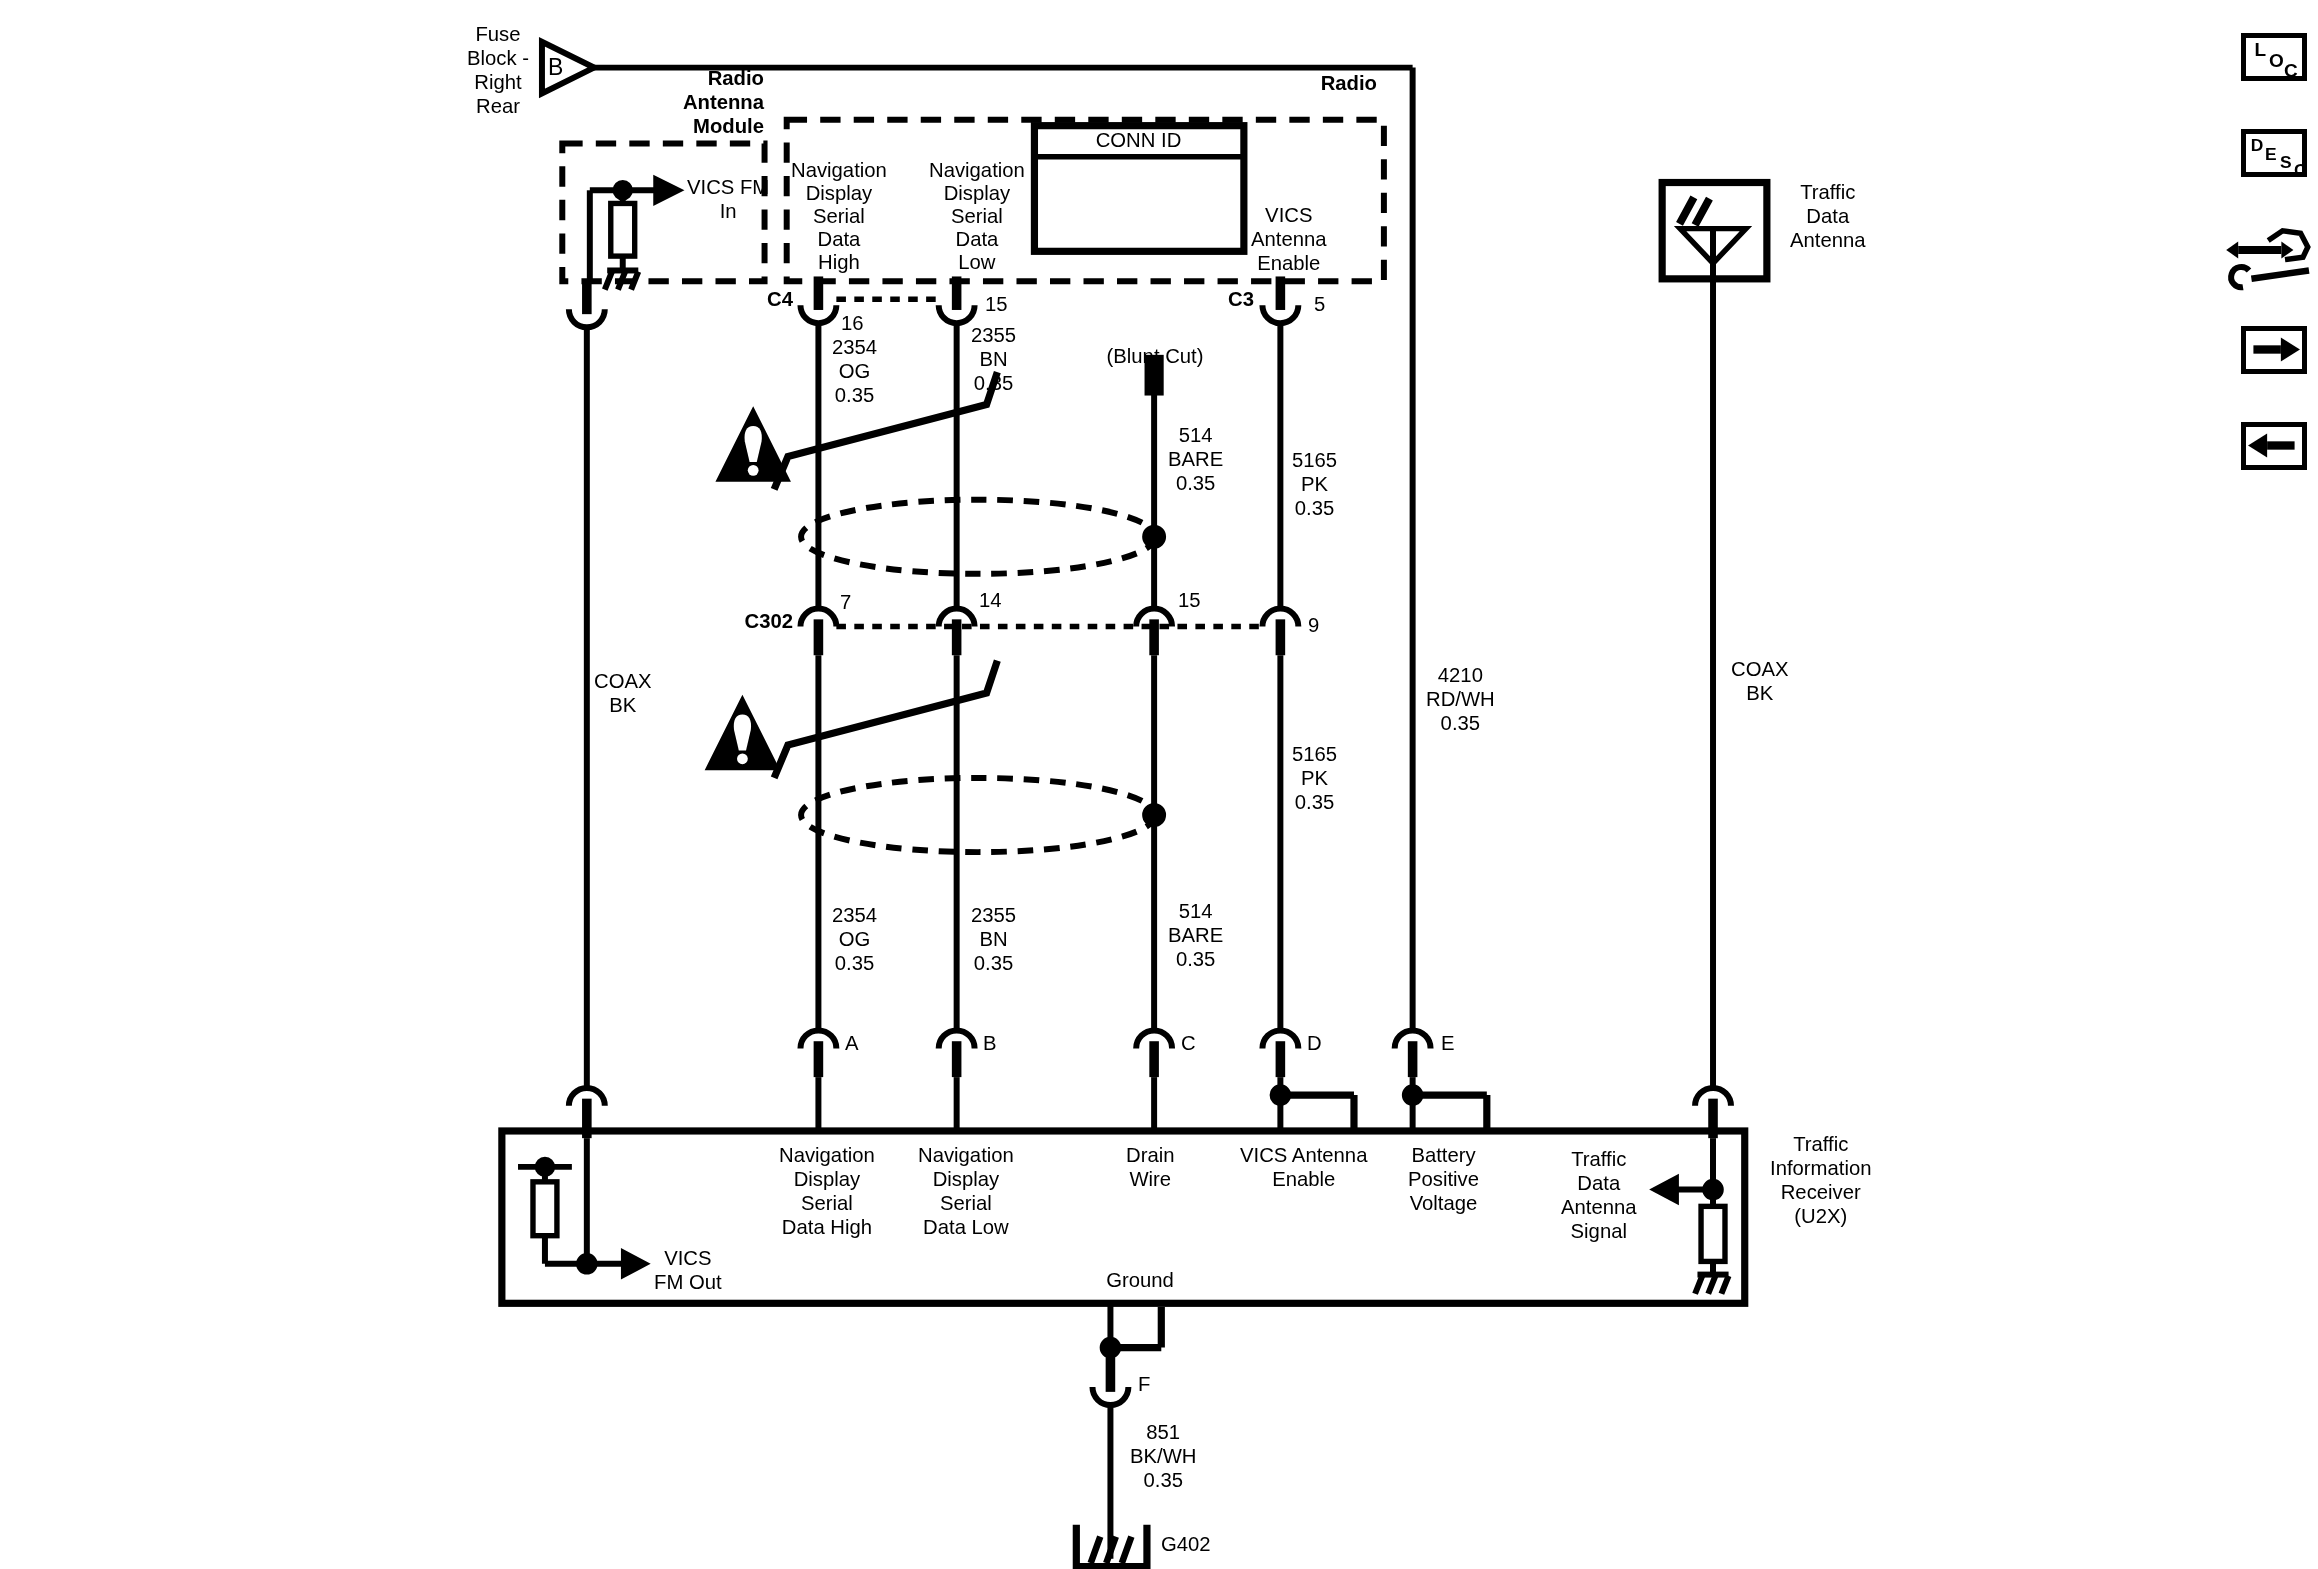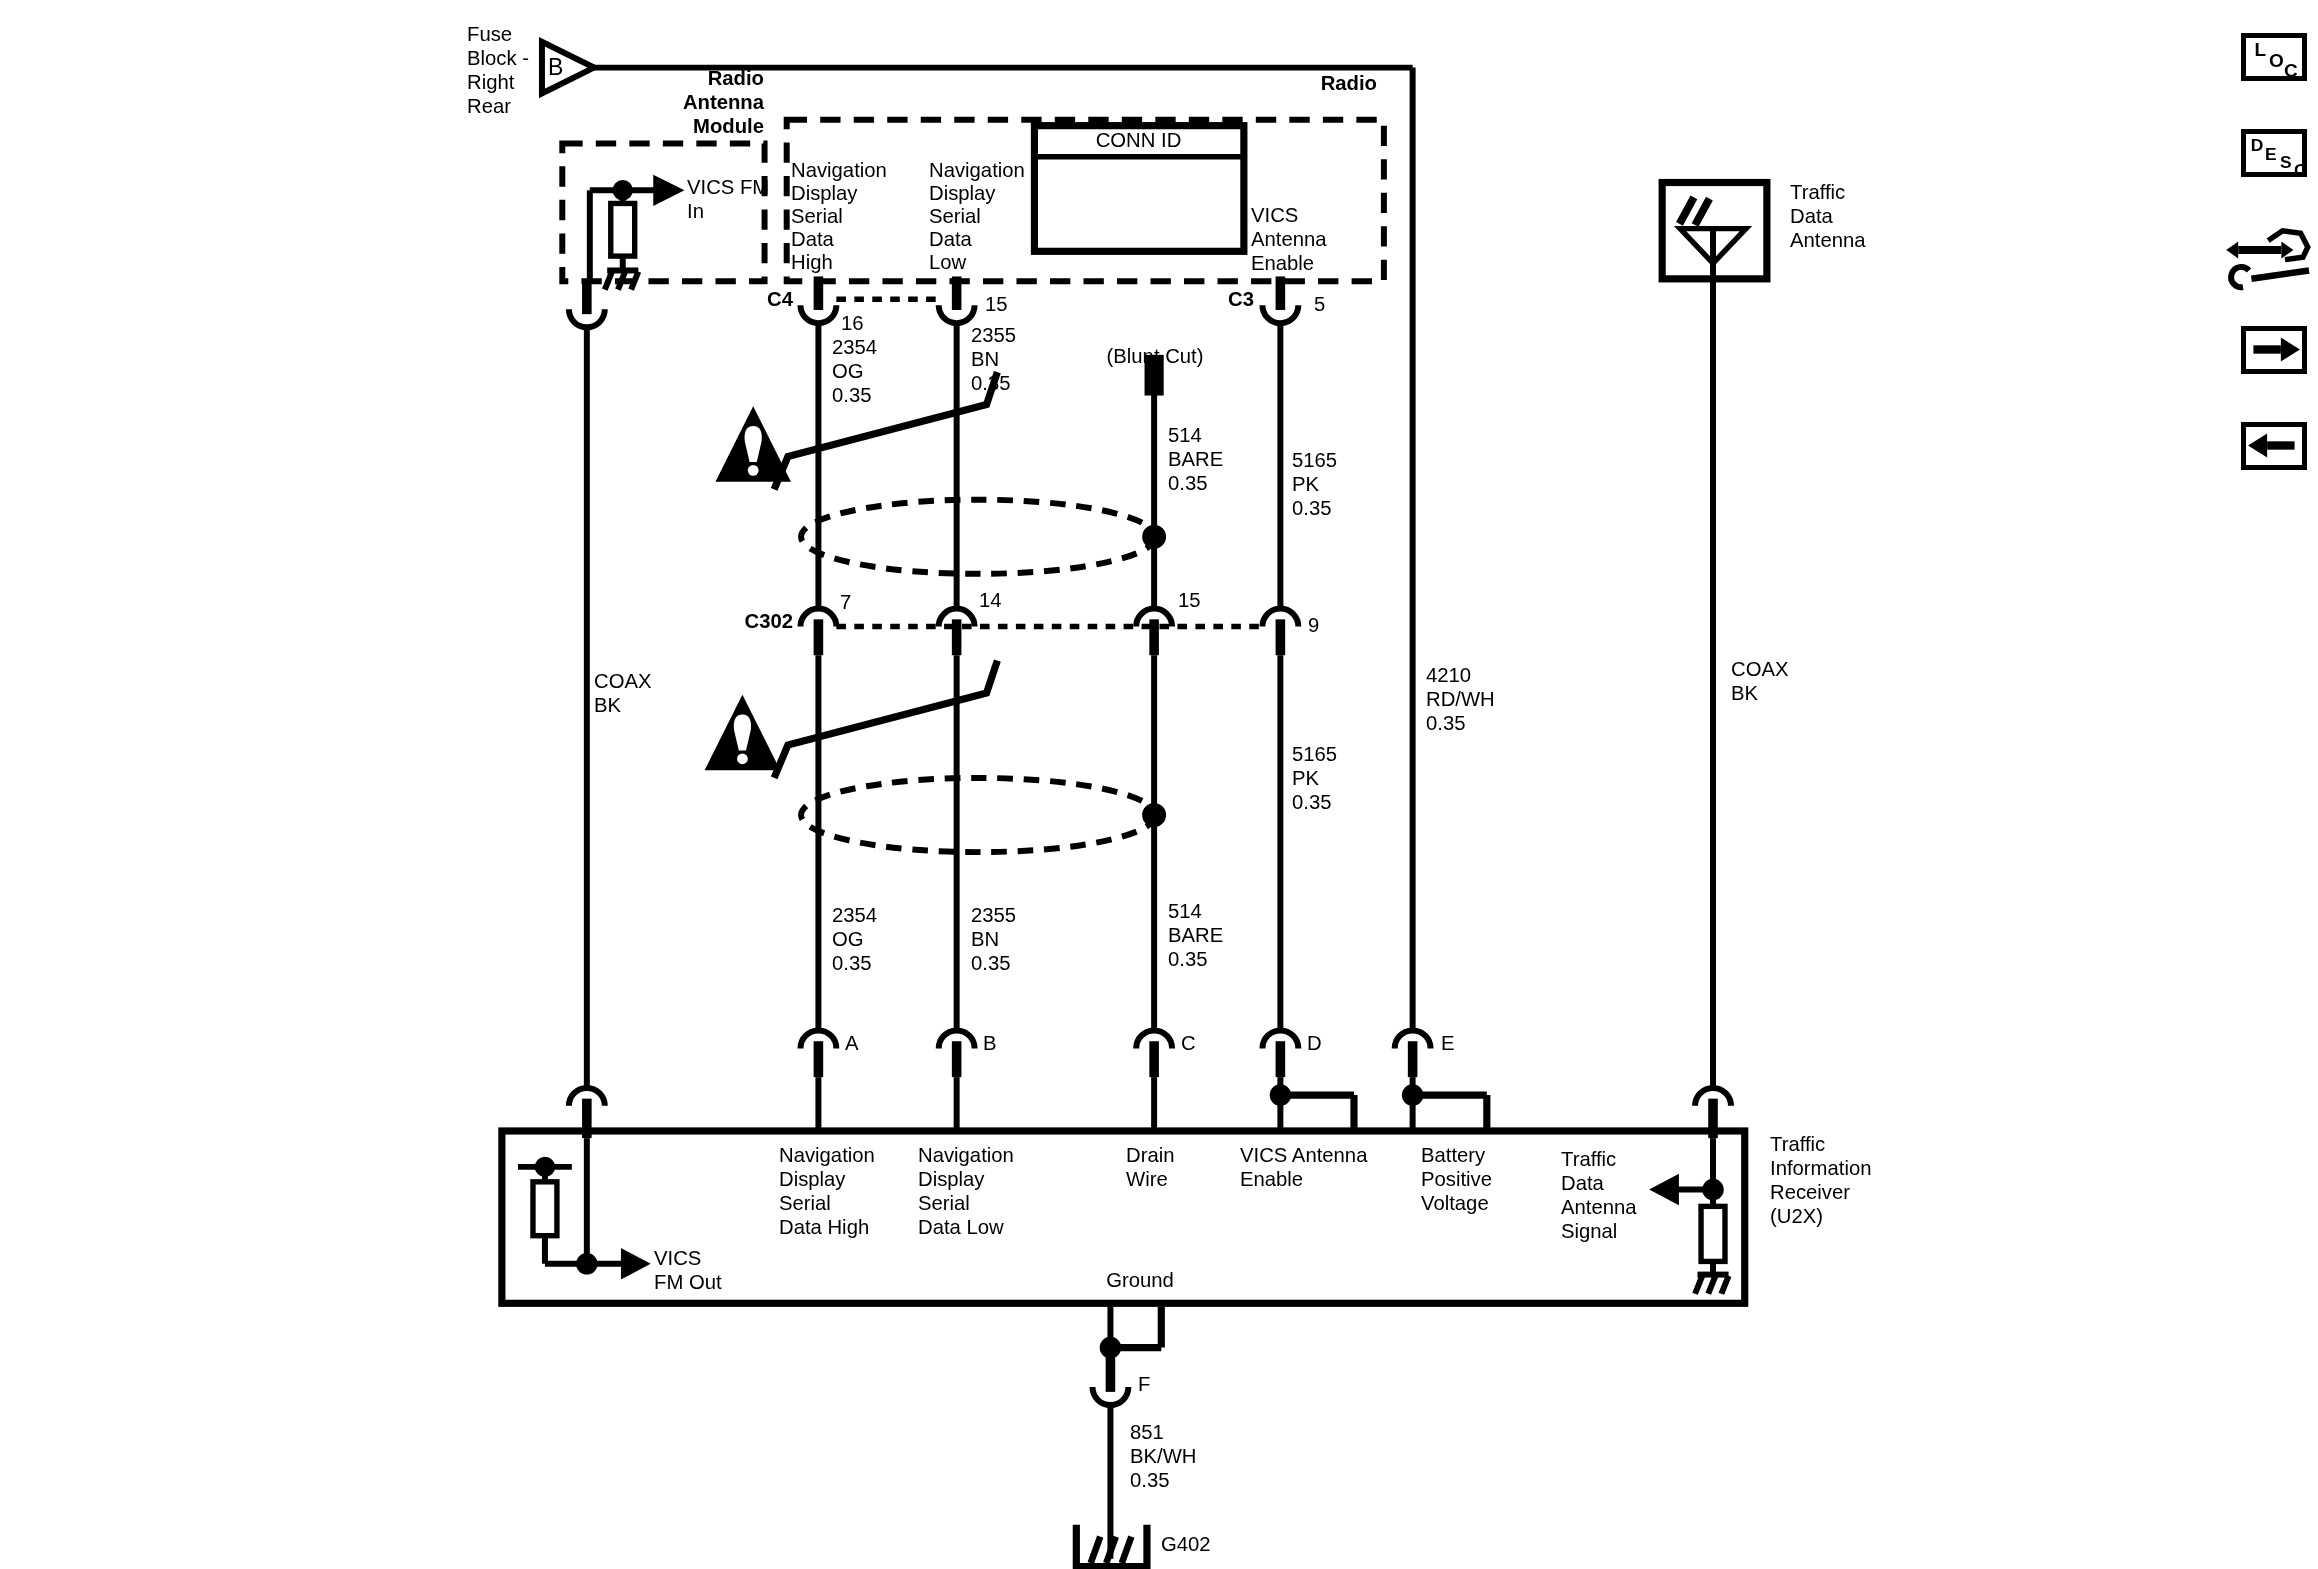--- a/index.html
+++ b/index.html
@@ -1,19 +1,19 @@
 <!DOCTYPE html>
 <html style="font-size:9.6px"><head>
 <meta charset="utf-8">
 <style>
   html,body{margin:0;padding:0;background:#ffffff;}
   #stage{position:relative;width:2319px;height:1569px;background:#ffffff;
          font-family:"Liberation Sans",sans-serif;color:#000;overflow:hidden;}
   #art{position:absolute;left:0;top:0;}
-  .lbl{position:absolute;font-size:20.3px;line-height:24px;white-space:pre-line;color:#000;}
+  .lbl{position:absolute;font-size:20.3px;line-height:24px;white-space:pre-line;color:#000;text-align:center;}
   .r{text-align:right;font-weight:bold;}
   .c{text-align:center;}
   .small{font-size:20px;line-height:22px;}
   .btn{position:absolute;border:5.4px solid #000;background:#fff;box-sizing:border-box;}
   .btn span{position:absolute;font-weight:bold;}
   .loc span{font-size:19px;}
   .desc span{font-size:17.4px;}
 </style>
 </head>
 <body>
@@ -280,21 +280,21 @@
 Serial
 Data High</div>
 <div class="lbl" style="left:918px;top:1143px;">Navigation
 Display
 Serial
 Data Low</div>
 <div class="lbl" style="left:1126px;top:1143px;">Drain
 Wire</div>
 <div class="lbl" style="left:1240px;top:1143px;">VICS Antenna
 Enable</div>
-<div class="lbl" style="left:1408px;top:1143px;margin-left:13px;">Battery
+<div class="lbl" style="left:1408px;top:1143px;">Battery
 Positive
 Voltage</div>
 <div class="lbl" style="left:1561px;top:1147px;">Traffic
 Data
 Antenna
 Signal</div>
 <div class="lbl c" style="left:1089px;top:1268px;width:102px;">Ground</div>
 <div class="lbl" style="left:654px;top:1246px;">VICS
 FM Out</div>
 <div class="lbl" style="left:1770px;top:1132px;">Traffic

